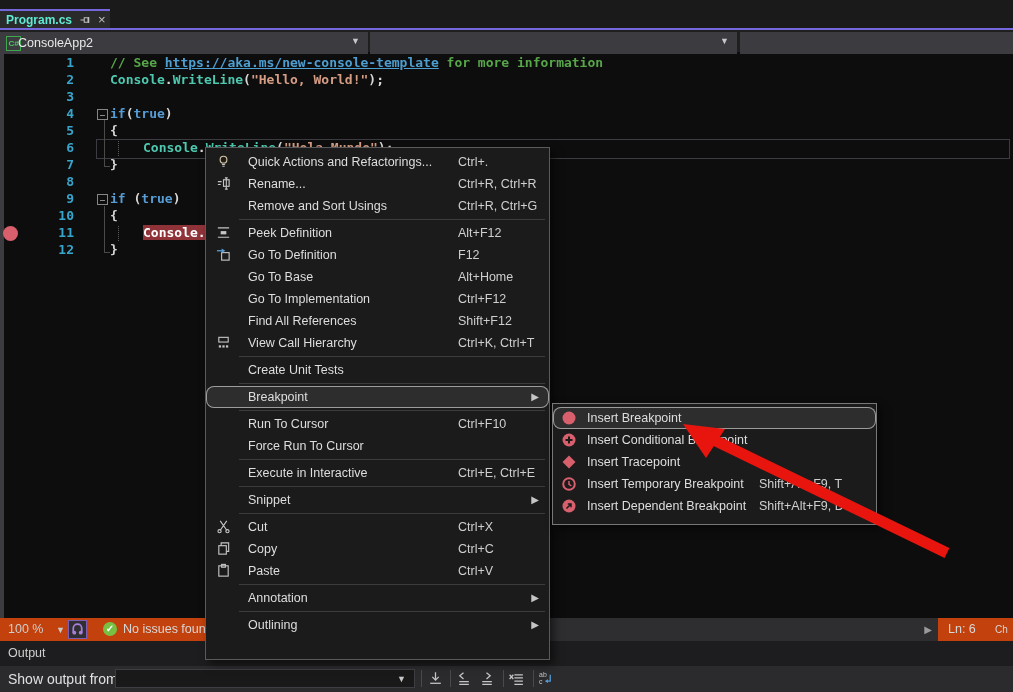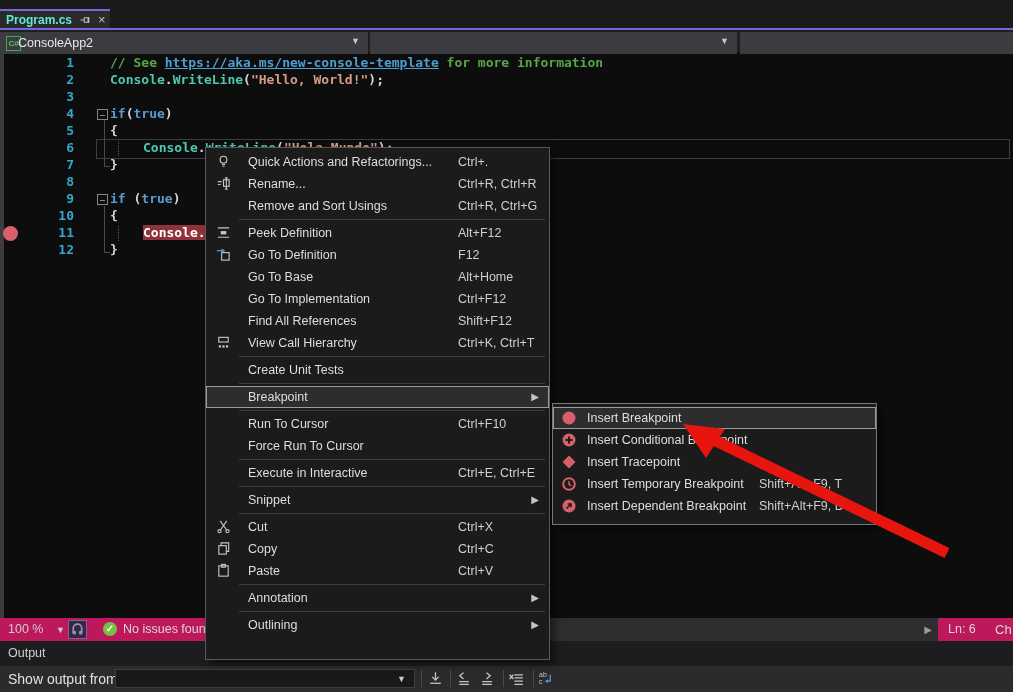--- a/index.html
+++ b/index.html
@@ -46,43 +46,43 @@
   #context-menu{left:205px;top:147px;width:345px;height:513px;background:#1B1B1C;
        border:1px solid #5A5A5C;box-sizing:border-box;padding:3px 0;z-index:20;
        box-shadow:4px 4px 8px rgba(0,0,0,.5);}
   .menu-item{position:relative;height:22px;line-height:22px;font-size:12.5px;color:#DEDEDE;}
   .mi-icon{position:absolute;left:10px;top:3px;width:16px;height:16px;}
   .mi-label{position:absolute;left:42px;white-space:nowrap;}
   .mi-short{position:absolute;left:252px;color:#CFCFCF;white-space:nowrap;}
   .mi-arrow{position:absolute;right:10px;top:0;color:#C5C5C5;font-size:10px;}
   .menu-sep{height:5px;position:relative;}
   .menu-sep::after{content:"";position:absolute;left:33px;right:4px;top:2px;border-top:1px solid #3C3C3E;}
-  .hl{background:#2D2D2E;box-shadow:inset 0 0 0 1px #9C9C9C;}
+  .hl{background:#2D2D2E;box-shadow:inset 0 0 0 1px #9C9C9C;border-radius:8px;}
 
   
   #bp-submenu{left:552px;top:403px;width:325px;height:122px;background:#1B1B1C;
        border:1px solid #78787A;box-sizing:border-box;padding:3px 0;z-index:21;
        box-shadow:4px 4px 8px rgba(0,0,0,.5);}
   #bp-submenu .mi-icon{left:8px;}
   #bp-submenu .mi-label{left:34px;}
   #bp-submenu .mi-short{left:206px;}
 
   
-  #ed-status{left:0;top:618px;width:1013px;height:23px;background:#be185d;}
+  #ed-status{left:0;top:618px;width:1013px;height:23px;background:#c2410c;}
   #zoom-label{position:absolute;left:8px;top:0;line-height:23px;font-size:12.5px;color:#CFCFCF;}
   #zoom-caret{position:absolute;left:56px;top:7px;color:#C8C8C8;font-size:9px;}
   #listen-box{position:absolute;left:68px;top:2px;width:19px;height:19px;border:1px solid #7E5FB5;
        background:#2F2F33;box-sizing:border-box;}
   #issues-check{position:absolute;left:103px;top:4px;width:14px;height:14px;border-radius:50%;
        background:#77C043;color:#fff;font-size:10px;font-weight:bold;text-align:center;line-height:14px;}
   #issues-label{position:absolute;left:123px;top:0;line-height:23px;font-size:12.5px;color:#D8D8D8;}
   #hscroll-track{position:absolute;left:205px;top:0;width:733px;height:23px;background:#2E2E31;}
   #hscroll-arrow{position:absolute;right:6px;top:0;line-height:23px;color:#9A9A9A;font-size:10px;}
   #ln-label{position:absolute;left:948px;top:0;line-height:23px;font-size:12.5px;color:#D8D8D8;}
-  #ch-label{position:absolute;left:995px;top:0;line-height:23px;font-size:13px;color:#D8D8D8;}
+  #ch-label{position:absolute;left:995px;top:0;line-height:23px;font-size:10px;color:#D8D8D8;}
 
   
   #output-panel{left:0;top:641px;width:1013px;height:51px;background:#1D1D1F;}
   #output-title{position:absolute;left:8px;top:5px;font-size:12.5px;color:#CFCFCF;}
   #output-toolbar{position:absolute;left:0;top:25px;width:1013px;height:26px;background:#2B2B2E;}
   #show-from-label{position:absolute;left:8px;top:0;line-height:26px;font-size:14px;color:#E0E0E0;}
   #output-dropdown{position:absolute;left:115px;top:3px;width:300px;height:19px;background:#191919;
        border:1px solid #3E3E42;box-sizing:border-box;}
   #output-dropdown .nav-caret{top:4px;}
   .tb-sep{position:absolute;top:4px;width:0;height:17px;border-left:1px solid #4A4A4D;}

